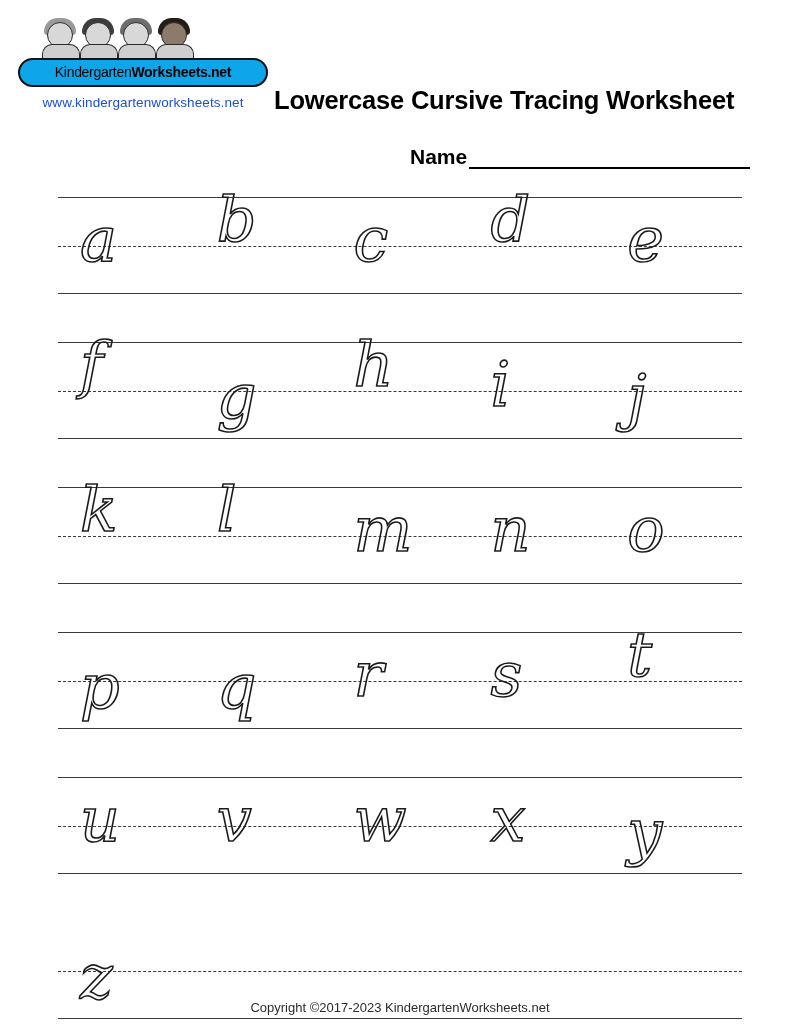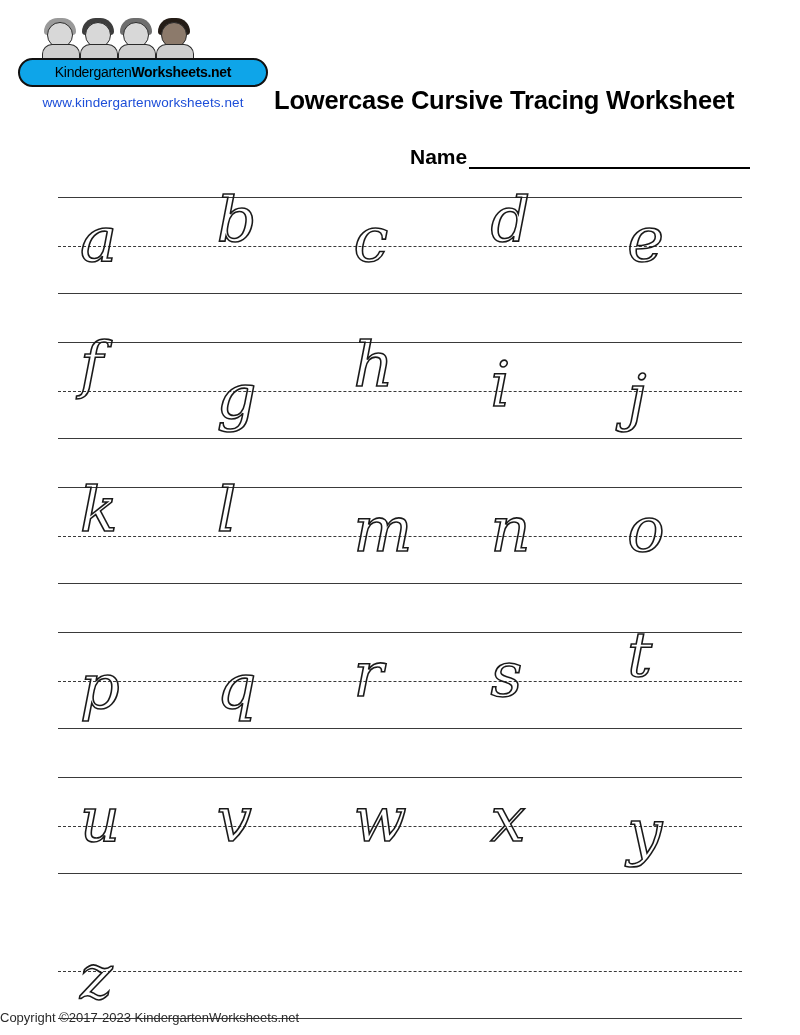--- a/index.html
+++ b/index.html
@@ -182,23 +182,24 @@
     -webkit-text-stroke: 1.6px #1a1a1a;
     text-shadow: none;
     
   }
   .glyph.desc { top: 46px; }
   .glyph.asc  { top: 14px; }
 
   
   .footer {
     position: absolute;
-    bottom: 8px;
+    bottom: 18px;
     left: 0;
     width: 800px;
+    text-align: center;
     font-size: 13px;
     color: #2b2b2b;
     line-height: 1.35;
   }
 </style>
 </head>
 <body>
 
 <div class="header">
 

